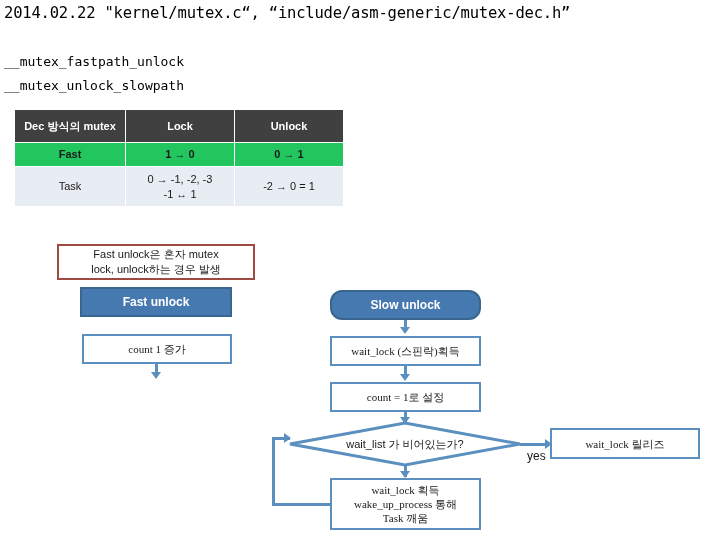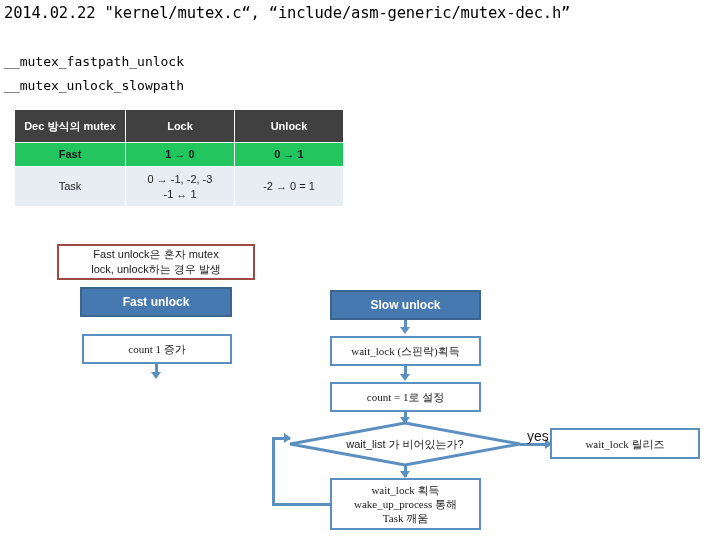--- a/index.html
+++ b/index.html
@@ -110,21 +110,21 @@
     border-top:7px solid #5B8FC0;
   }
   .arrow-right{
     position:absolute;width:0;height:0;
     border-top:5px solid transparent;
     border-bottom:5px solid transparent;
     border-left:7px solid #5B8FC0;
   }
   .yes-label{
     position:absolute;
-    font-size:14px;color:#1a1a1a;
+    font-size:12px;color:#1a1a1a;margin-top:21px;
   }
 </style>
 </head>
 <body>
 
 <div id="slide">
 
   <div class="title-block">2014.02.22 "kernel/mutex.c“, “include/asm-generic/mutex-dec.h”</div>
   <div class="title-line2"><span>__mutex_fastpath_unlock</span>
 <span>__mutex_unlock_slowpath</span></div>
@@ -156,21 +156,21 @@
 lock, unlock하는 경우 발생</div>
 
   <div class="box box-filled" style="left:80px;top:287px;width:152px;height:30px;">Fast unlock</div>
 
   <div class="box box-outline" style="left:82px;top:334px;width:150px;height:30px;">count 1 증가</div>
 
   <div class="conn conn-v" style="left:155px;top:364px;width:3px;height:11px;"></div>
   <div class="arrow-down" style="left:151px;top:372px;"></div>
 
 
-  <div class="box box-filled" style="left:330px;top:290px;width:151px;height:30px;">Slow unlock</div>
+  <div class="box box-filled" style="left:330px;top:290px;width:151px;height:30px;border-radius:12px;">Slow unlock</div>
 
   <div class="conn conn-v" style="left:404px;top:320px;width:3px;height:9px;"></div>
   <div class="arrow-down" style="left:400px;top:327px;"></div>
 
   <div class="box box-outline" style="left:330px;top:336px;width:151px;height:30px;">wait_lock (스핀락)획득</div>
 
   <div class="conn conn-v" style="left:404px;top:366px;width:3px;height:11px;"></div>
   <div class="arrow-down" style="left:400px;top:374px;"></div>
 
   <div class="box box-outline" style="left:330px;top:382px;width:151px;height:30px;">count = 1로 설정</div>

